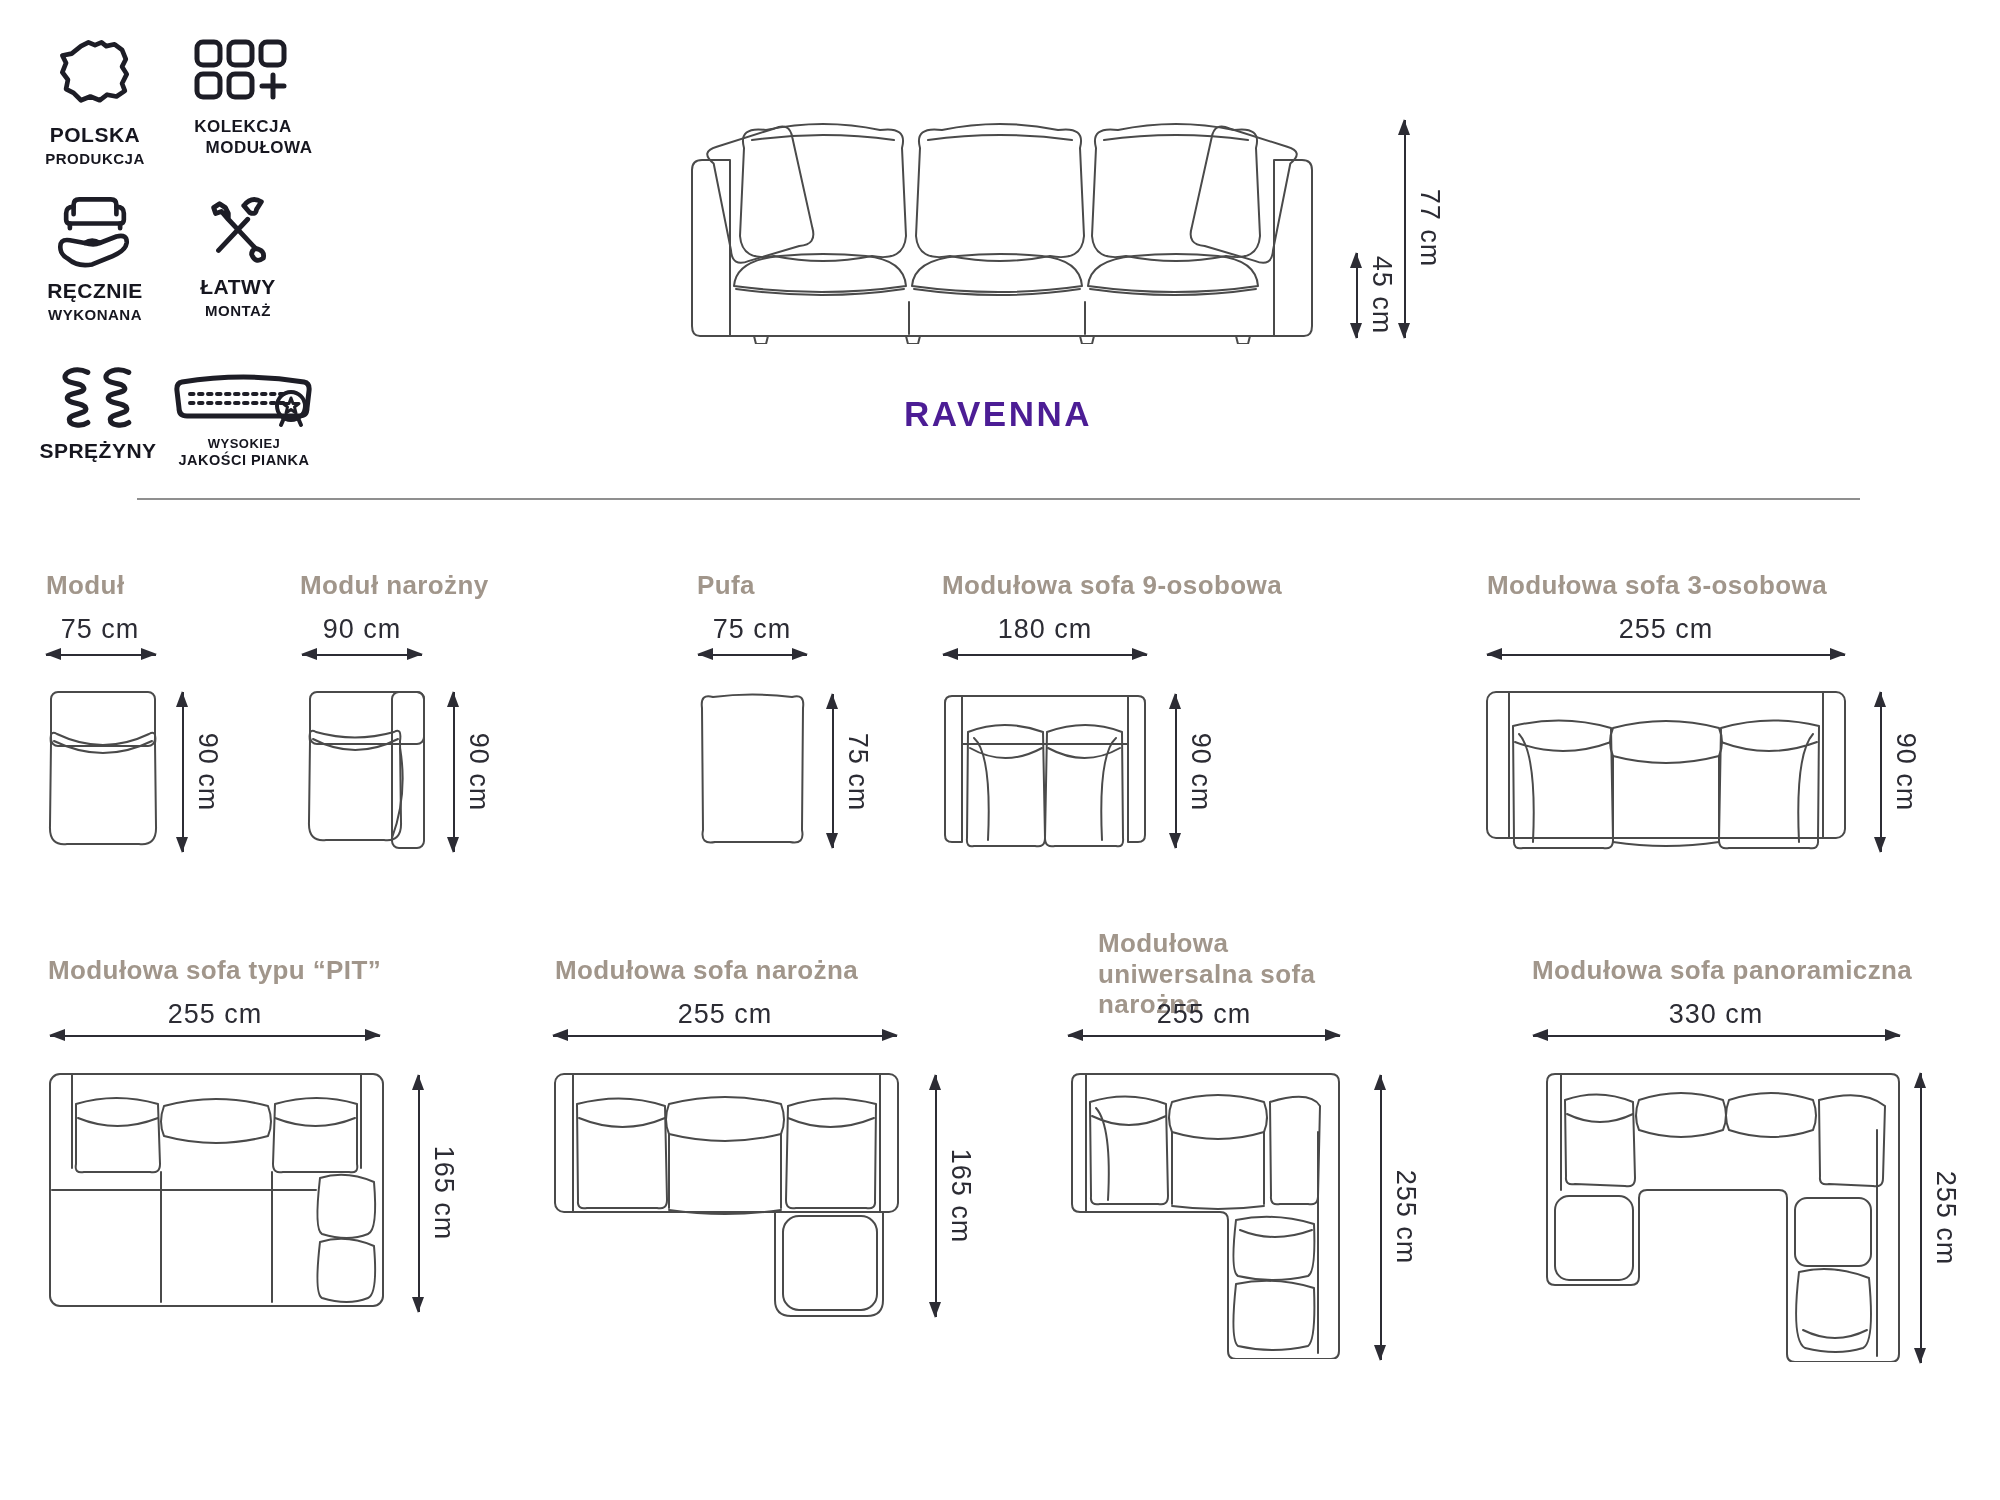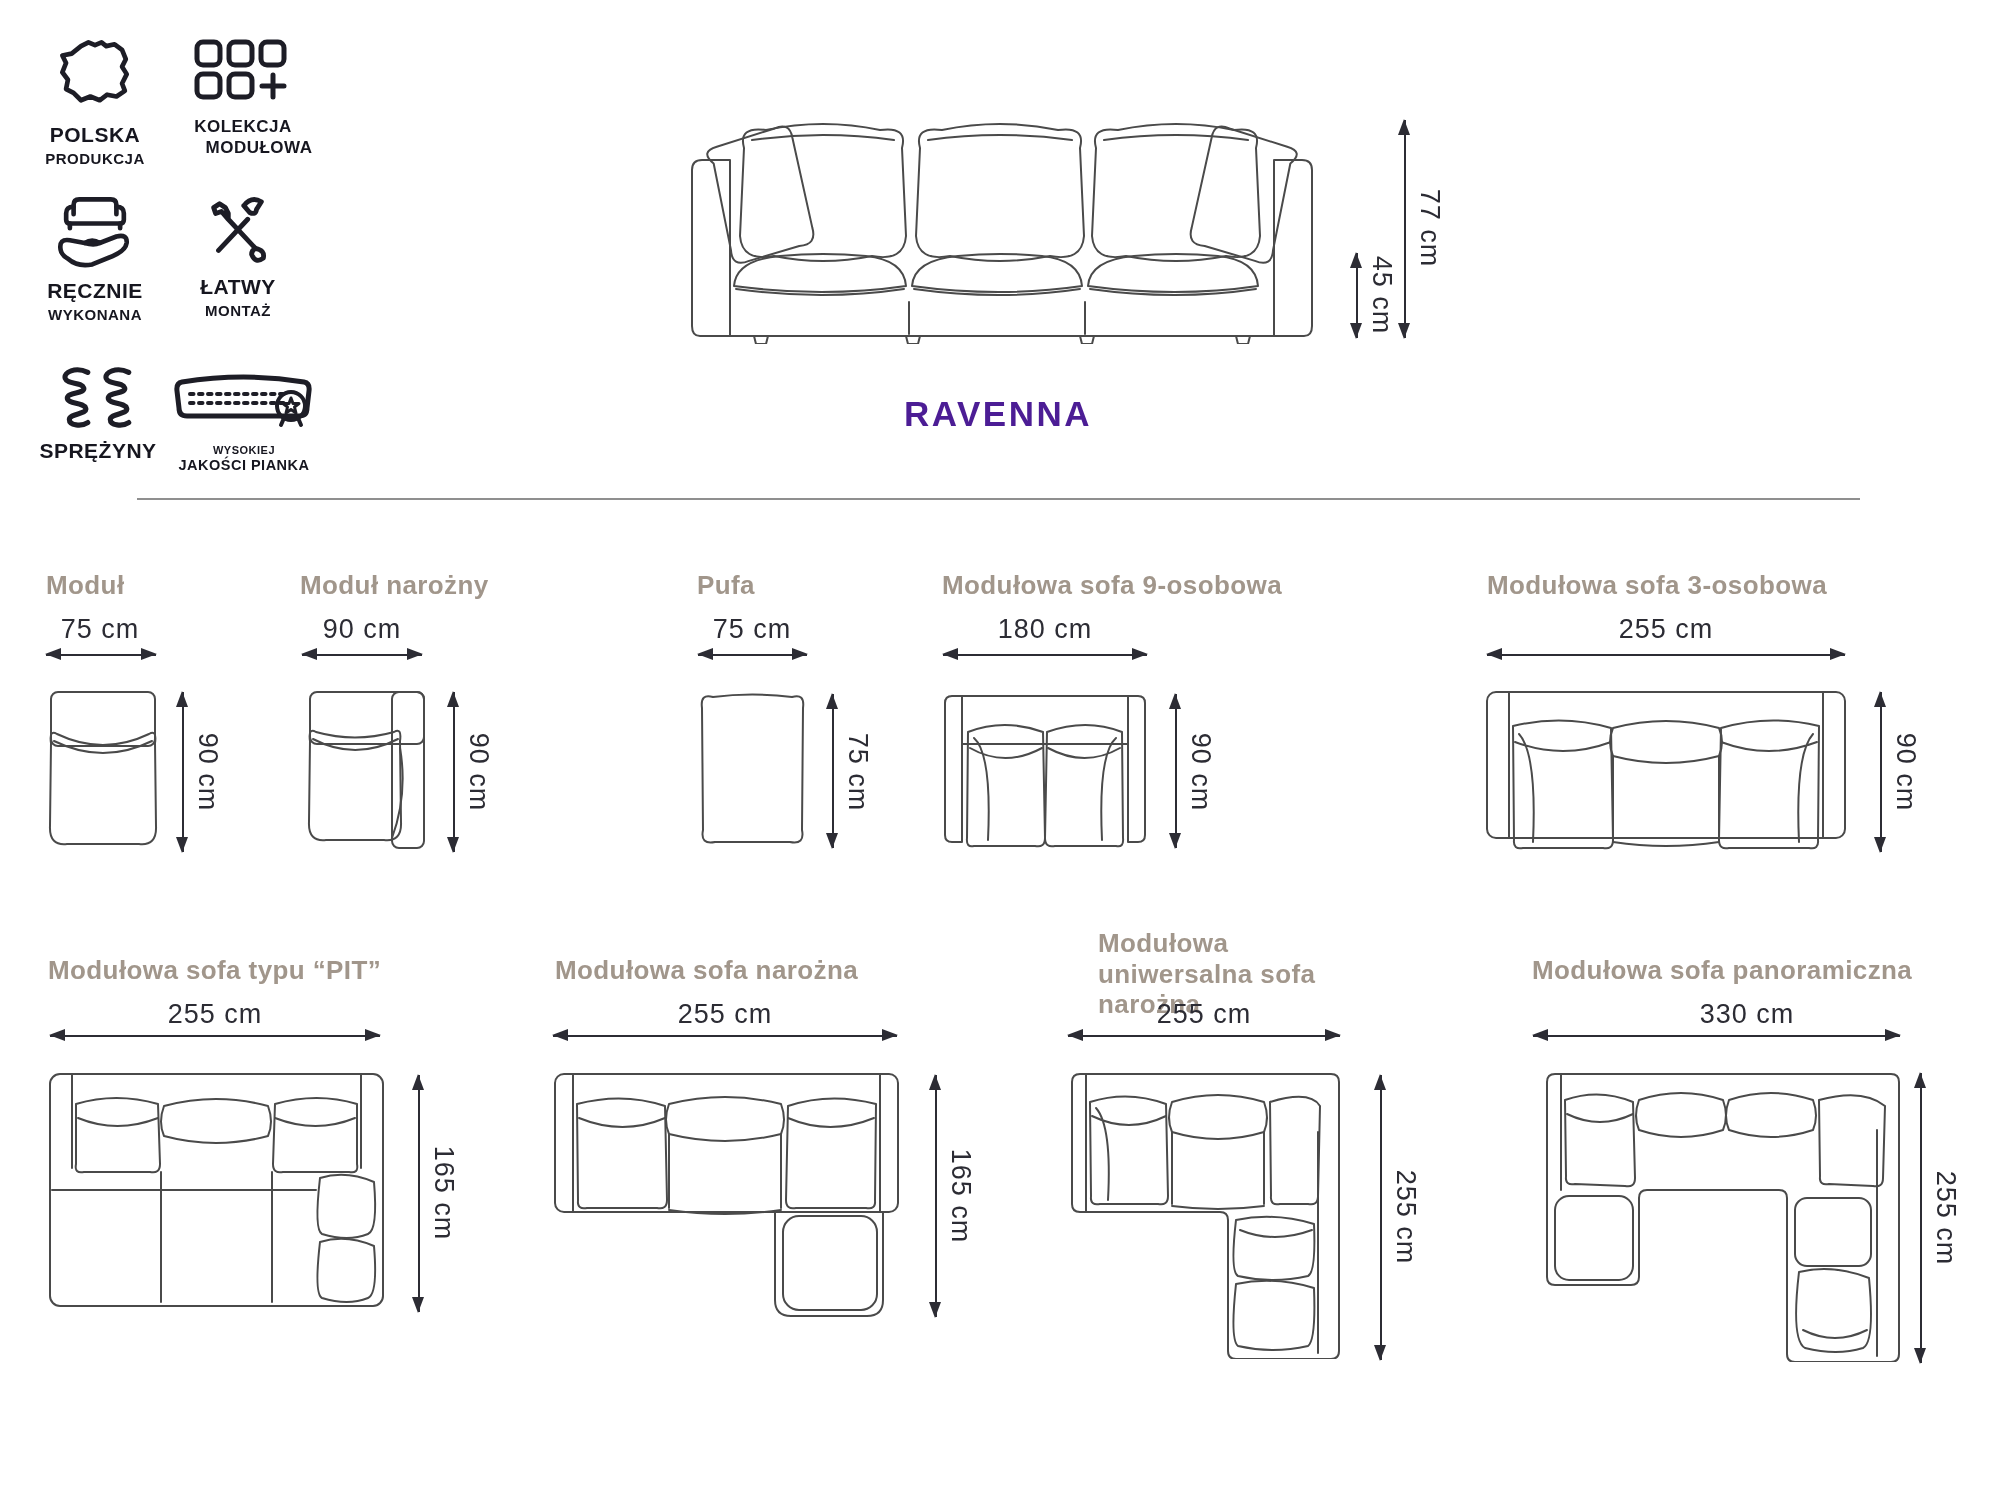--- a/index.html
+++ b/index.html
@@ -8,21 +8,21 @@
   svg{display:block;}
   .stroke{fill:none;stroke:#4a4a4a;stroke-width:2;stroke-linecap:round;stroke-linejoin:round;}
   .istroke{fill:none;stroke:#1d1d26;stroke-width:5;stroke-linecap:round;stroke-linejoin:round;}
 
   
   .feature{position:absolute;display:flex;flex-direction:column;align-items:center;text-align:right;color:#16161f;}
   .f-title{font-size:21px;font-weight:800;letter-spacing:.5px;margin-top:9px;white-space:nowrap;}
   .f-sub{font-size:15px;font-weight:700;letter-spacing:.5px;margin-top:3px;white-space:nowrap;}
   .feature-kolekcja .f-title{font-size:17px;font-weight:700;}
   .feature-kolekcja .f-sub{font-size:17px;font-weight:800;margin-top:1px;padding-left:32px;}
-  .feature-foam .f-title{font-size:11px;font-weight:700;margin-top:16px;}
+  .feature-foam .f-title{font-size:13px;font-weight:700;margin-top:8px;}
   .feature-foam .f-sub{font-size:14.5px;font-weight:700;margin-top:1px;}
 
   
   .harrow{position:absolute;height:2px;background:#2c2c34;}
   .harrow::before{content:"";position:absolute;left:-1px;top:-6px;border-top:6px solid transparent;
     border-bottom:6px solid transparent;border-right:16px solid #2c2c34;}
   .harrow::after{content:"";position:absolute;right:-1px;top:-6px;border-top:6px solid transparent;
     border-bottom:6px solid transparent;border-left:16px solid #2c2c34;}
   .varrow{position:absolute;width:2px;background:#2c2c34;}
   .varrow::before{content:"";position:absolute;top:-1px;left:-6px;border-left:6px solid transparent;
@@ -275,21 +275,21 @@
       <path class="stroke" d="M168,148 Q162,200 170,204 Q205,212 240,204 Q248,200 246,152 Q206,140 168,148 Z"></path>
       <path class="stroke" d="M172,158 Q206,172 244,158"></path>
       <path class="stroke" d="M168,212 Q162,268 170,274 Q205,282 240,274 Q248,268 246,216 Q206,204 168,212 Z"></path>
     </svg>
     <div class="varrow" style="left:312px;top:147px;height:285px;"></div>
     <div class="dim dim-v" style="left:322px;top:289px;">255 cm</div>
   </div>
 
   <div class="module" style="left:1532px;top:955px;width:450px;height:460px;">
     <div class="m-name">Modułowa sofa panoramiczna</div>
-    <div class="dim dim-h" style="left:184px;top:44px;margin-left:31px;">330 cm</div>
+    <div class="dim dim-h" style="left:184px;top:44px;">330 cm</div>
     <div class="harrow" style="left:1px;top:80px;width:367px;"></div>
     <svg class="m-draw" style="left:1px;top:117px;" width="372" height="290" viewBox="0 0 372 290">
       <path class="stroke" d="M22,2 H358 Q366,2 366,10 V282 Q366,290 358,290 H262 Q254,290 254,282 V126 Q254,118 246,118 H114 Q106,118 106,126 V205 Q106,213 98,213 H22 Q14,213 14,205 V10 Q14,2 22,2 Z"></path>
       <path class="stroke" d="M28,2 V118 M344,58 V284"></path>
       <path class="stroke" d="M32,28 Q66,16 100,30 L102,106 Q102,116 92,114 L42,112 Q32,114 33,104 Z"></path>
       <path class="stroke" d="M34,42 Q67,58 100,42"></path>
       <path class="stroke" d="M106,28 Q148,14 190,28 Q196,44 190,58 Q148,72 106,58 Q100,44 106,28 Z"></path>
       <path class="stroke" d="M196,28 Q238,14 280,28 Q286,44 280,58 Q238,72 196,58 Q190,44 196,28 Z"></path>
       <path class="stroke" d="M286,28 Q330,16 352,34 L350,106 Q350,116 340,114 L296,112 Q286,114 287,104 Z"></path>
       <rect class="stroke" x="22" y="124" width="78" height="84" rx="14"></rect>

